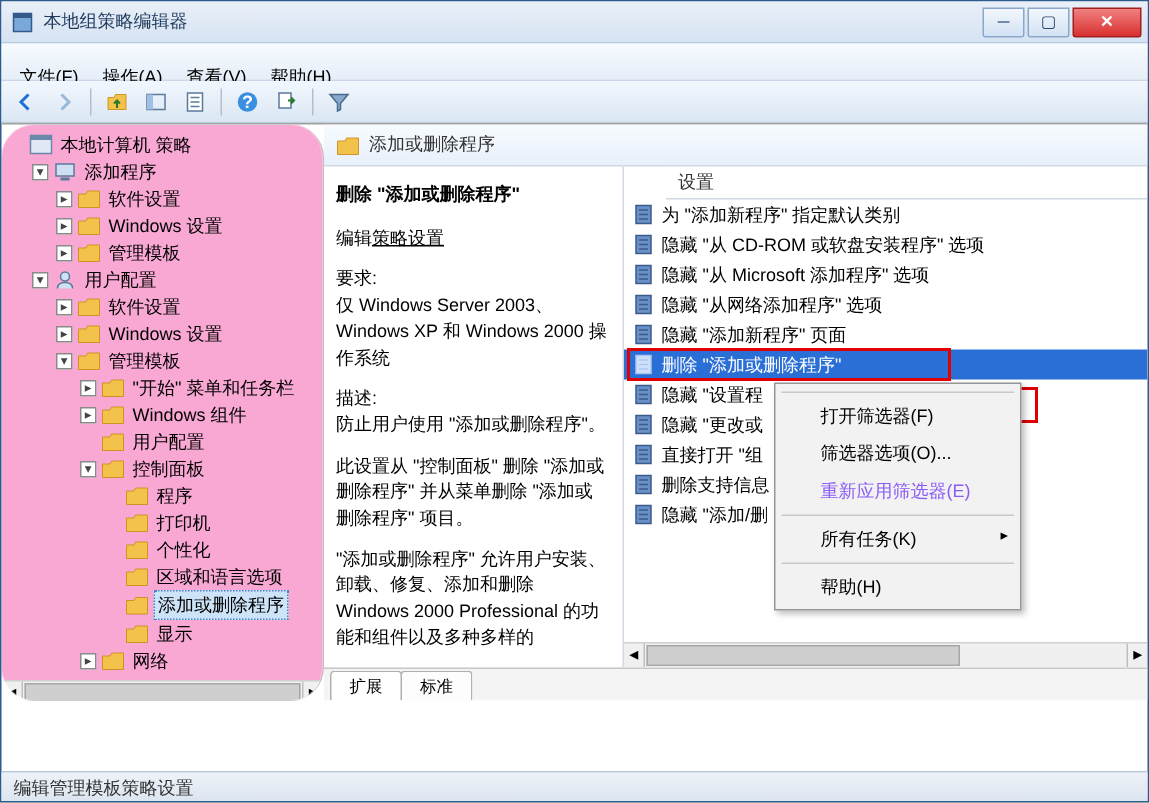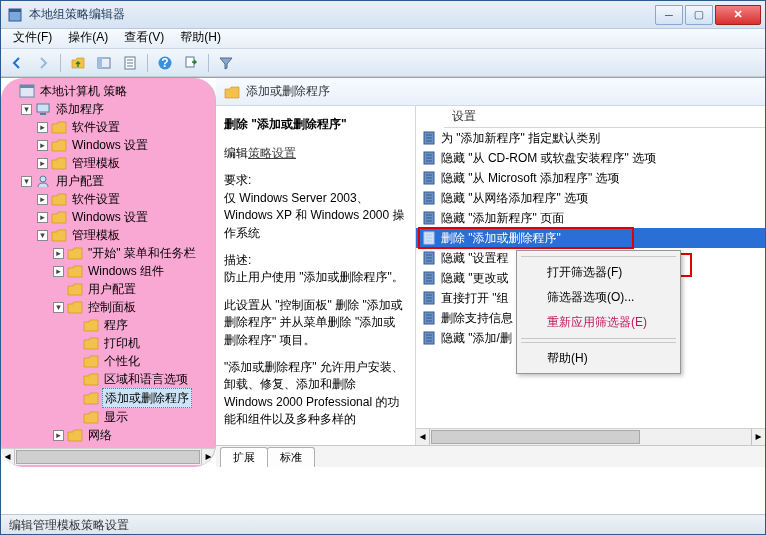--- a/index.html
+++ b/index.html
@@ -8,21 +8,21 @@
 
 
 .titlebar { height:28px; background:linear-gradient(#e9eff7,#d6e3f3); display:flex; align-items:center; padding:0 0 0 6px; border-bottom:1px solid #b8c8de; }
 .titlebar .ticon { width:16px; height:16px; margin-right:6px; }
 .titlebar .title { flex:1; color:#1e395b; }
 .winbtns { display:flex; height:20px; margin-right:4px; }
 .winbtn { width:28px; height:20px; border:1px solid #8aa8cc; border-radius:0 0 2px 2px; margin-left:2px; background:linear-gradient(#f3f7fc,#d3e2f4); display:flex;align-items:center;justify-content:center;color:#2b4a6e;font-size:11px;}
 .winbtn.close { width:46px; background:linear-gradient(#f08080,#d93030); border-color:#a02020; color:#fff; font-weight:bold; }
 
 
-.menubar { height:20px; background:linear-gradient(#f7fbff,#e6eef8); display:flex; align-items:flex-end; padding:0 4px; border-bottom:1px solid #cad7e9; }
+.menubar { height:20px; background:linear-gradient(#f7fbff,#e6eef8); display:flex; align-items:flex-start; padding:12px 4px; border-bottom:1px solid #cad7e9; }
 .menubar span { padding:2px 8px; }
 
 
 .toolbar { height:28px; background:linear-gradient(#f2f7fd,#dbe7f4); display:flex; align-items:center; padding:0 4px; border-bottom:1px solid #c0cfde; gap:2px;}
 .tbtn { width:24px; height:22px; display:flex;align-items:center;justify-content:center;border:1px solid transparent;border-radius:2px;}
 .sep{width:1px;height:18px;background:#b0c0d4;margin:0 3px;}
 
 
 .body { flex:1; display:flex; overflow:hidden; border-top:1px solid #a0a0a0;}
 .treepane { width:215px; background:#f9a8d4; border-right:1px solid #c0c0c0; overflow:auto; position:relative;border-radius:22px;}
@@ -39,35 +39,35 @@
 .node.sel span.lbl{background:#cde3f8;border:1px dotted #4a80c0;}
 
 
 .rightpane{flex:1;display:flex;flex-direction:column;overflow:hidden;}
 .rheader{height:28px;background:linear-gradient(#f7fbff,#e8f0fa);border-bottom:1px solid #d0d8e4;display:flex;align-items:center;padding:0 8px;}
 .rheader .ficon{margin-right:6px;}
 .rheader .label{color:#333;}
 .rsplit{flex:1;display:flex;overflow:hidden;}
 .desc{width:200px;border-right:1px solid #d0d8e4;padding:10px 8px;overflow:auto;}
 .desc h4{font-weight:bold;margin-bottom:12px;}
-.desc a{color:#404040;}
+.desc a{color:#000000;}
 .desc p{margin:10px 0;line-height:1.45;}
 .settings{flex:1;display:flex;flex-direction:column;overflow:hidden;}
 .colhead{height:22px;border-bottom:1px solid #d0d8e4;display:flex;align-items:center;padding:0 8px;background:#fff;color:#333;margin-left:28px;}
 .slist{flex:1;overflow:auto;position:relative;}
 .sitem{display:flex;align-items:center;height:20px;padding:0 6px;white-space:nowrap;}
 .sitem.sel{background:#2a6fd6;color:#fff;}
 .sicon{width:14px;height:14px;margin-right:5px;fill:#6a90c8;stroke:#3a5a8a;}
 .sitem.sel .sicon{fill:#cfe0f8;stroke:#a8c8f0;}
 .redbox{position:absolute;border:2px solid #e00000;pointer-events:none;}
 
 
 .ctxmenu{position:absolute;background:#f2f2f2;border:1px solid #979797;box-shadow:2px 2px 4px rgba(0,0,0,0.25);padding:2px;min-width:165px;z-index:50;}
 .ctxmenu .mi{padding:4px 18px 4px 28px;white-space:nowrap;color:#000;position:relative;}
-.ctxmenu .mi.disabled{color:#be185d;}
+.ctxmenu .mi.disabled{color:#8b5cf6;}
 .ctxmenu .mi.arrow:after{content:"▸";position:absolute;right:6px;top:4px;font-size:10px;}
 .ctxmenu .msep{height:1px;background:#c8c8c8;margin:3px 2px;}
 
 
 .tabs{height:22px;border-top:1px solid #c8c8c8;display:flex;align-items:flex-end;padding-left:4px;background:#f4f4f4;}
 .tab{padding:2px 12px;border:1px solid #b0b0b0;border-bottom:none;background:#fdfdfd;margin-right:-1px;border-radius:3px 3px 0 0;font-size:11px;}
 .tab.active{background:#fff;}
 
 
 .status{height:20px;background:linear-gradient(#eef2f8,#dce5f0);border-top:1px solid #bac8da;padding:2px 8px;color:#333;margin-top:47px;}
@@ -484,20 +484,21 @@
               </div>
               <div class="redbox" style="left:2px;top:99px;width:216px;height:22px;"></div>
             <div class="redbox" style="left:100px;top:125px;width:176px;height:24px;"></div>
 
             <div class="ctxmenu" id="ctx" style="left:100px;top:122px;">
                 <div class="msep"></div>
                 <div class="mi">打开筛选器(F)</div>
                 <div class="mi">筛选器选项(O)...</div>
                 <div class="mi disabled">重新应用筛选器(E)</div>
                 <div class="msep"></div>
+                <div class="mi arrow">所有任务(K)</div>
                 <div class="msep"></div>
                 <div class="mi">帮助(H)</div>
               </div>
           </div>
           <div class="hscroll">
               <div style="width:14px;border-right:1px solid #c0c0c0;text-align:center">◂</div>
               <div class="thumb" style="width:60%;margin:1px"></div>
               <div style="flex:1"></div>
               <div style="width:14px;border-left:1px solid #c0c0c0;text-align:center">▸</div>
             </div>

